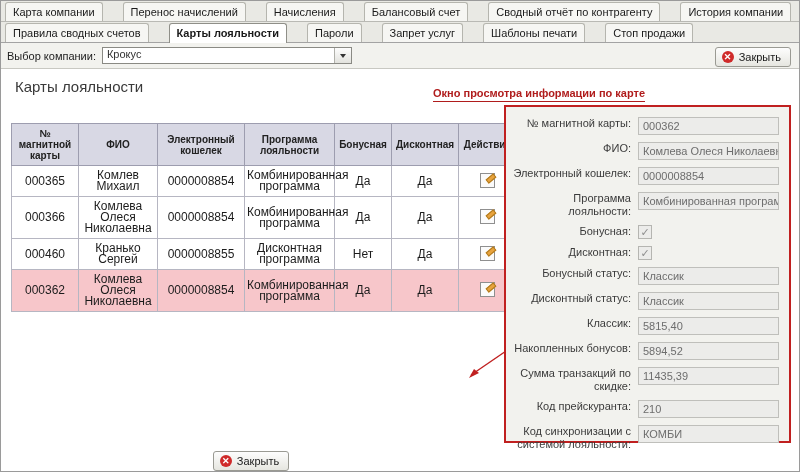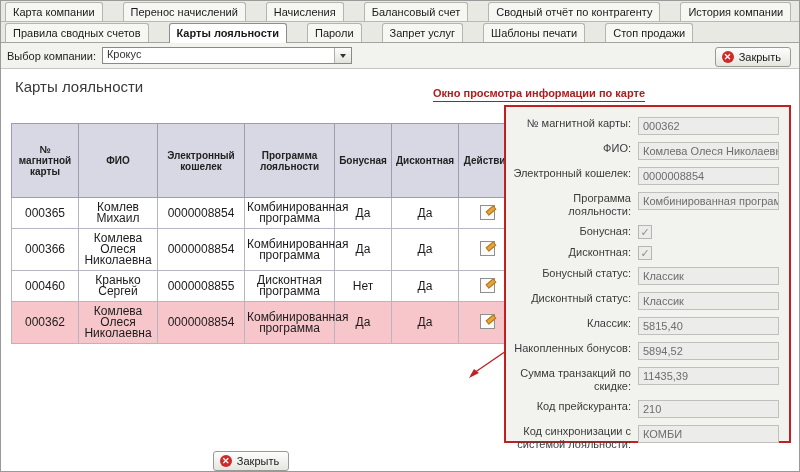--- a/index.html
+++ b/index.html
@@ -160,21 +160,21 @@
     border-collapse: collapse;
     width: 470px;
     table-layout: fixed;
   }
   table.cards th {
     background: #d8d8e4;
     border: 1px solid #9d9daf;
     font-size: 10px;
     font-weight: bold;
     color: #222;
-    padding: 20px 2px;
+    padding: 4px 2px;
     line-height: 11px;
   }
   table.cards td {
     border: 1px solid #b6b6c2;
     background: #ffffff;
     font-size: 12px;
     text-align: center;
     padding: 4px 2px;
     line-height: 11px;
     color: #1c1c1c;

